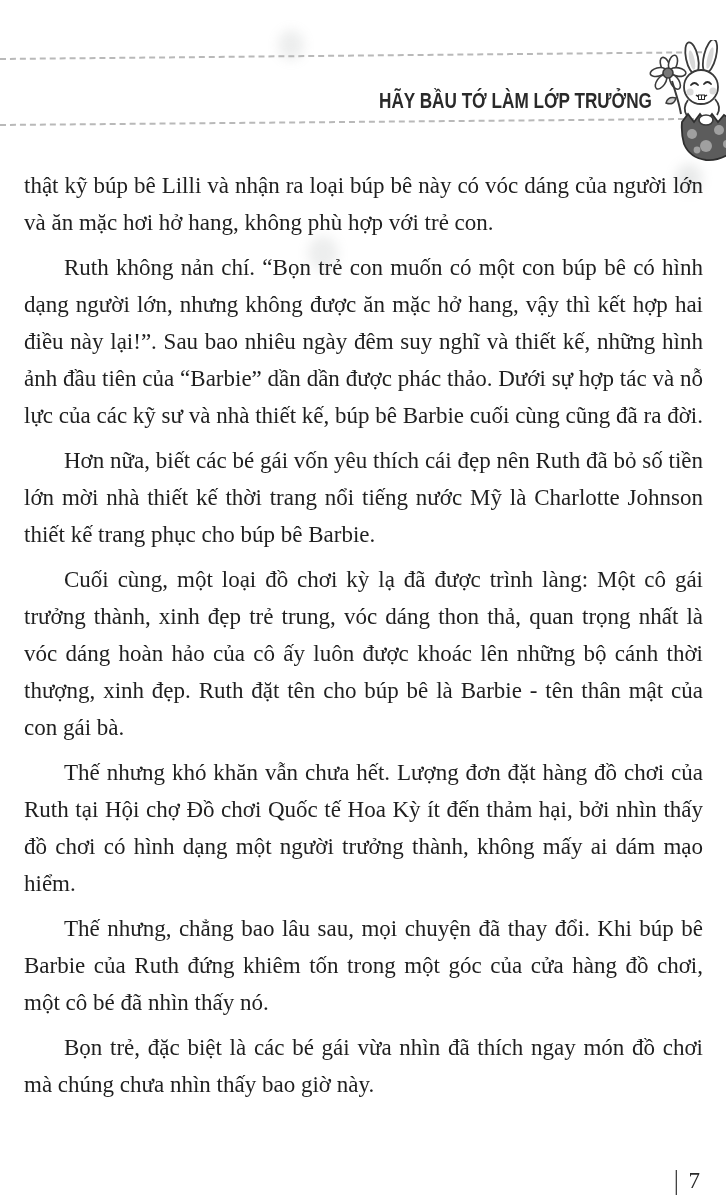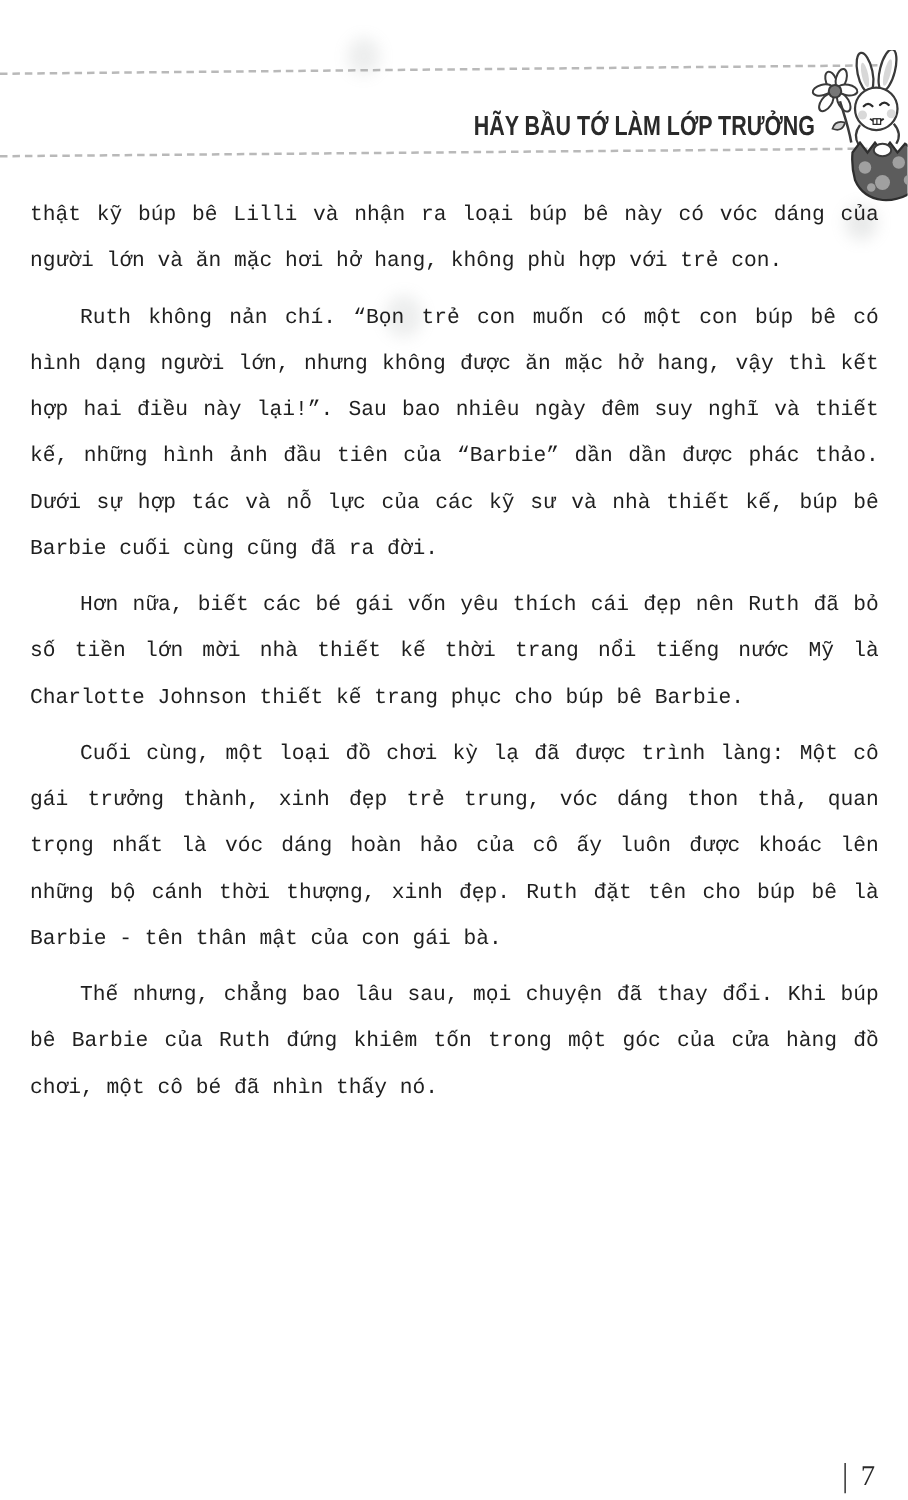--- a/index.html
+++ b/index.html
@@ -25,24 +25,23 @@
     position:absolute;top:60px;right:74px;
     font-family:"Liberation Sans","DejaVu Sans",sans-serif;
     font-weight:700;font-size:22px;color:#2a2a2a;
     white-space:nowrap;letter-spacing:0px;
     transform:scaleX(0.78);transform-origin:right center;
   }
 
   .rabbit{position:absolute;top:12px;right:-6px;width:84px;height:122px;}
 
   .content{
-    position:absolute;left:24px;top:126px;width:679px;
-    font-size:17px;line-height:37px;color:#1f1f1f;
+    position:absolute;left:24px;top:139px;width:679px;
+    font-size:23px;line-height:37px;color:#1f1f1f;
     text-align:justify;
-    font-family:Liberation Mono, monospace;
   }
   .content p{margin:0 0 8px 0;}
   .content p.indent{text-indent:40px;}
 
   .footer{
     position:absolute;right:26px;top:1140px;
     font-size:23px;color:#2a2a2a;
   }
   .footer .bar{display:inline-block;margin-right:10px;font-weight:400;transform:scaleY(1.15);}
 </style>
@@ -106,20 +105,22 @@
 
       <ellipse cx="58" cy="80" rx="7" ry="5" fill="#ffffff" stroke="#3a3a3a" stroke-width="1.6"></ellipse>
     </svg>
   </span>
 
   <div class="content">
     <p>thật kỹ búp bê Lilli và nhận ra loại búp bê này có vóc dáng của người lớn và ăn mặc hơi hở hang, không phù hợp với trẻ con.</p>
     <p class="indent">Ruth không nản chí. “Bọn trẻ con muốn có một con búp bê có hình dạng người lớn, nhưng không được ăn mặc hở hang, vậy thì kết hợp hai điều này lại!”. Sau bao nhiêu ngày đêm suy nghĩ và thiết kế, những hình ảnh đầu tiên của “Barbie” dần dần được phác thảo. Dưới sự hợp tác và nỗ lực của các kỹ sư và nhà thiết kế, búp bê Barbie cuối cùng cũng đã ra đời.</p>
     <p class="indent">Hơn nữa, biết các bé gái vốn yêu thích cái đẹp nên Ruth đã bỏ số tiền lớn mời nhà thiết kế thời trang nổi tiếng nước Mỹ là Charlotte Johnson thiết kế trang phục cho búp bê Barbie.</p>
     <p class="indent">Cuối cùng, một loại đồ chơi kỳ lạ đã được trình làng: Một cô gái trưởng thành, xinh đẹp trẻ trung, vóc dáng thon thả, quan trọng nhất là vóc dáng hoàn hảo của cô ấy luôn được khoác lên những bộ cánh thời thượng, xinh đẹp. Ruth đặt tên cho búp bê là Barbie - tên thân mật của con gái bà.</p>
+    <p class="indent">Thế nhưng khó khăn vẫn chưa hết. Lượng đơn đặt hàng đồ chơi của Ruth tại Hội chợ Đồ chơi Quốc tế Hoa Kỳ ít đến thảm hại, bởi nhìn thấy đồ chơi có hình dạng một người trưởng thành, không mấy ai dám mạo hiểm.</p>
     <p class="indent">Thế nhưng, chẳng bao lâu sau, mọi chuyện đã thay đổi. Khi búp bê Barbie của Ruth đứng khiêm tốn trong một góc của cửa hàng đồ chơi, một cô bé đã nhìn thấy nó.</p>
+    <p class="indent">Bọn trẻ, đặc biệt là các bé gái vừa nhìn đã thích ngay món đồ chơi mà chúng chưa nhìn thấy bao giờ này.</p>
   </div>
 
   <div class="footer">
     <span class="bar">|</span><span>7</span>
   </div>
 
 </div>
 
 </body></html>

